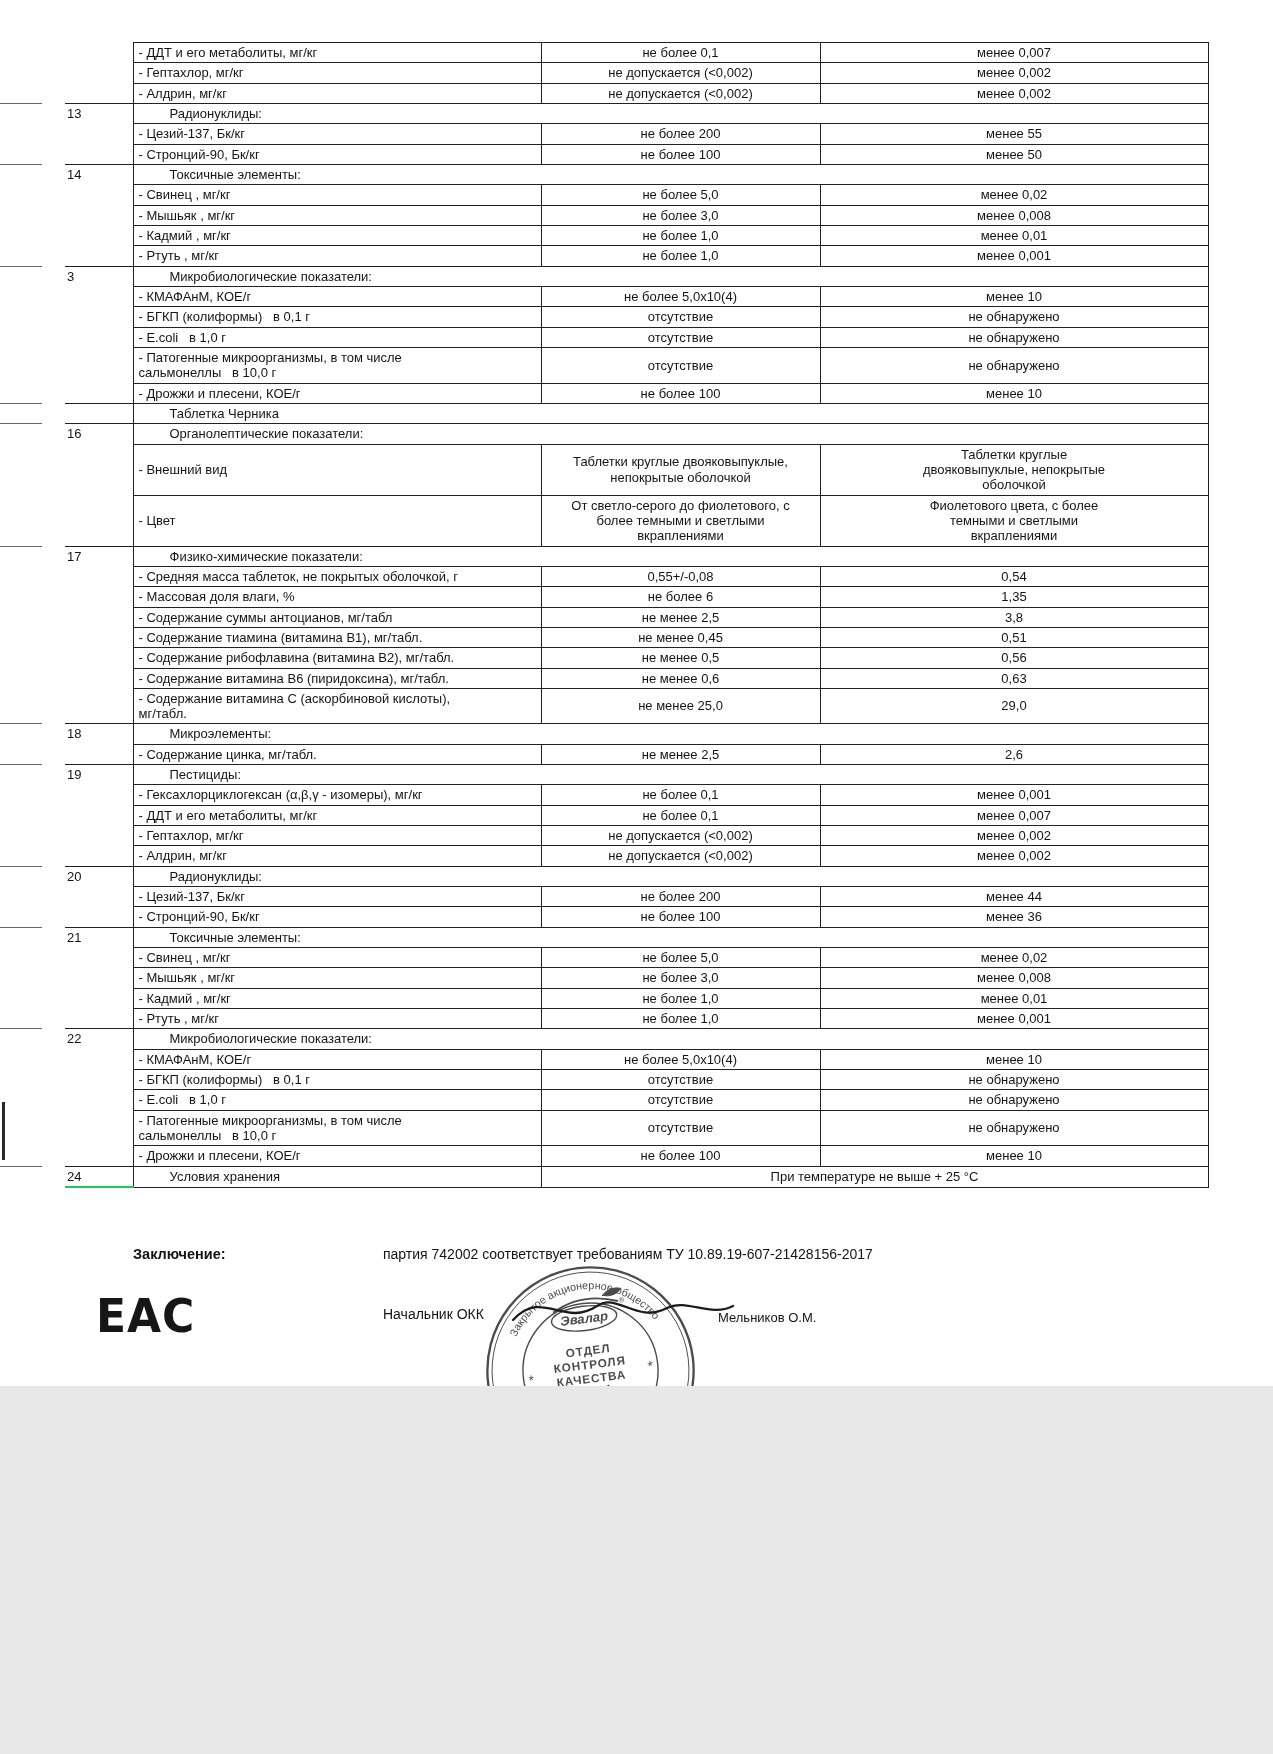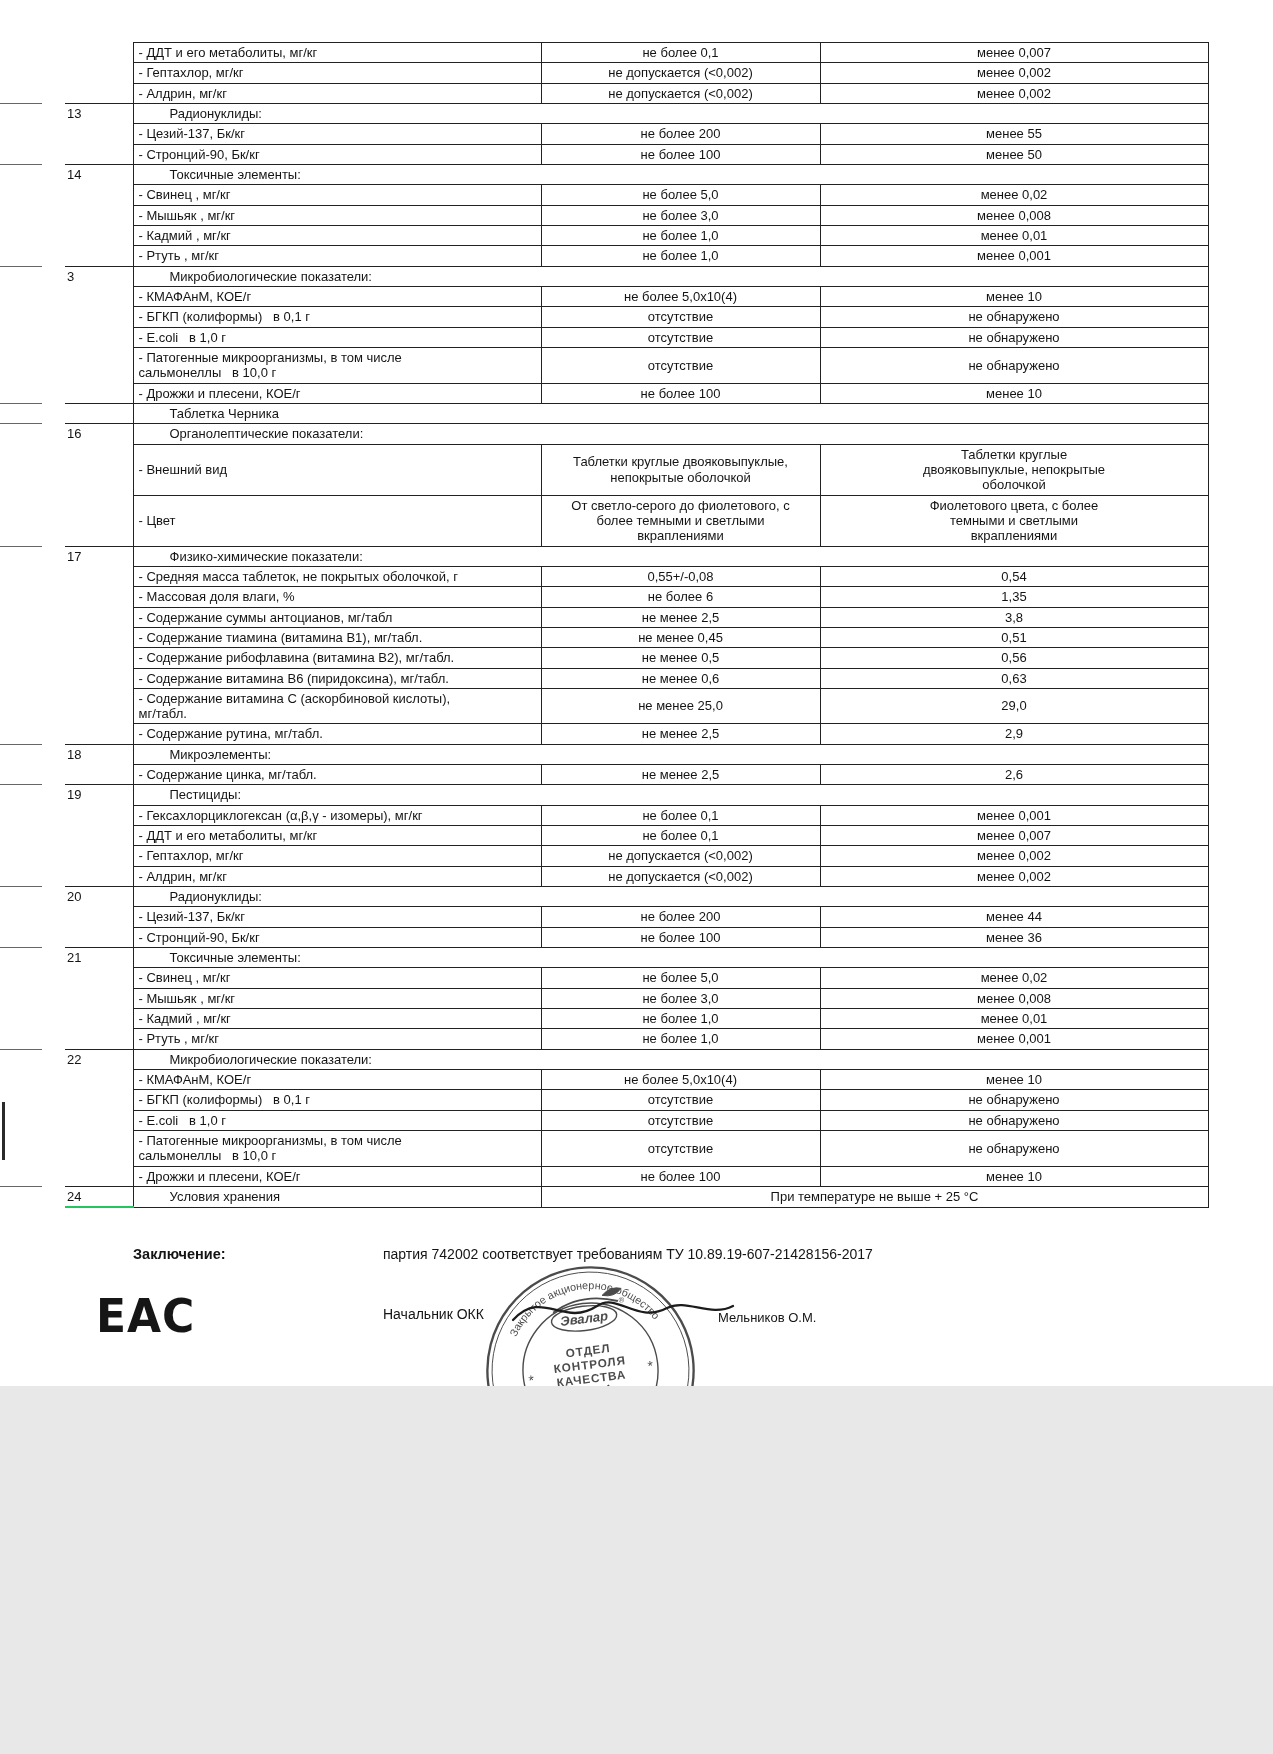--- a/index.html
+++ b/index.html
@@ -204,26 +204,20 @@
           <td class="cell param">- Содержание витамина В6 (пиридоксина),  мг/табл.</td>
           <td class="cell val">не менее 0,6</td>
           <td class="cell val">0,63</td>
         </tr>
         <tr>
           <td class="num"></td>
           <td class="cell param">- Содержание витамина С (аскорбиновой кислоты),
 мг/табл.</td>
           <td class="cell val">не менее 25,0</td>
           <td class="cell val">29,0</td>
-        </tr>
-        <tr>
-          <td class="num"></td>
-          <td class="cell param">- Содержание рутина,  мг/табл.</td>
-          <td class="cell val">не менее 2,5</td>
-          <td class="cell val">2,9</td>
         </tr>
         <tr>
           <td class="num sec">18</td>
           <td colspan="3" class="cell param title">Микроэлементы:</td>
         </tr>
         <tr>
           <td class="num"></td>
           <td class="cell param">- Содержание цинка,  мг/табл.</td>
           <td class="cell val">не менее 2,5</td>
           <td class="cell val">2,6</td>

